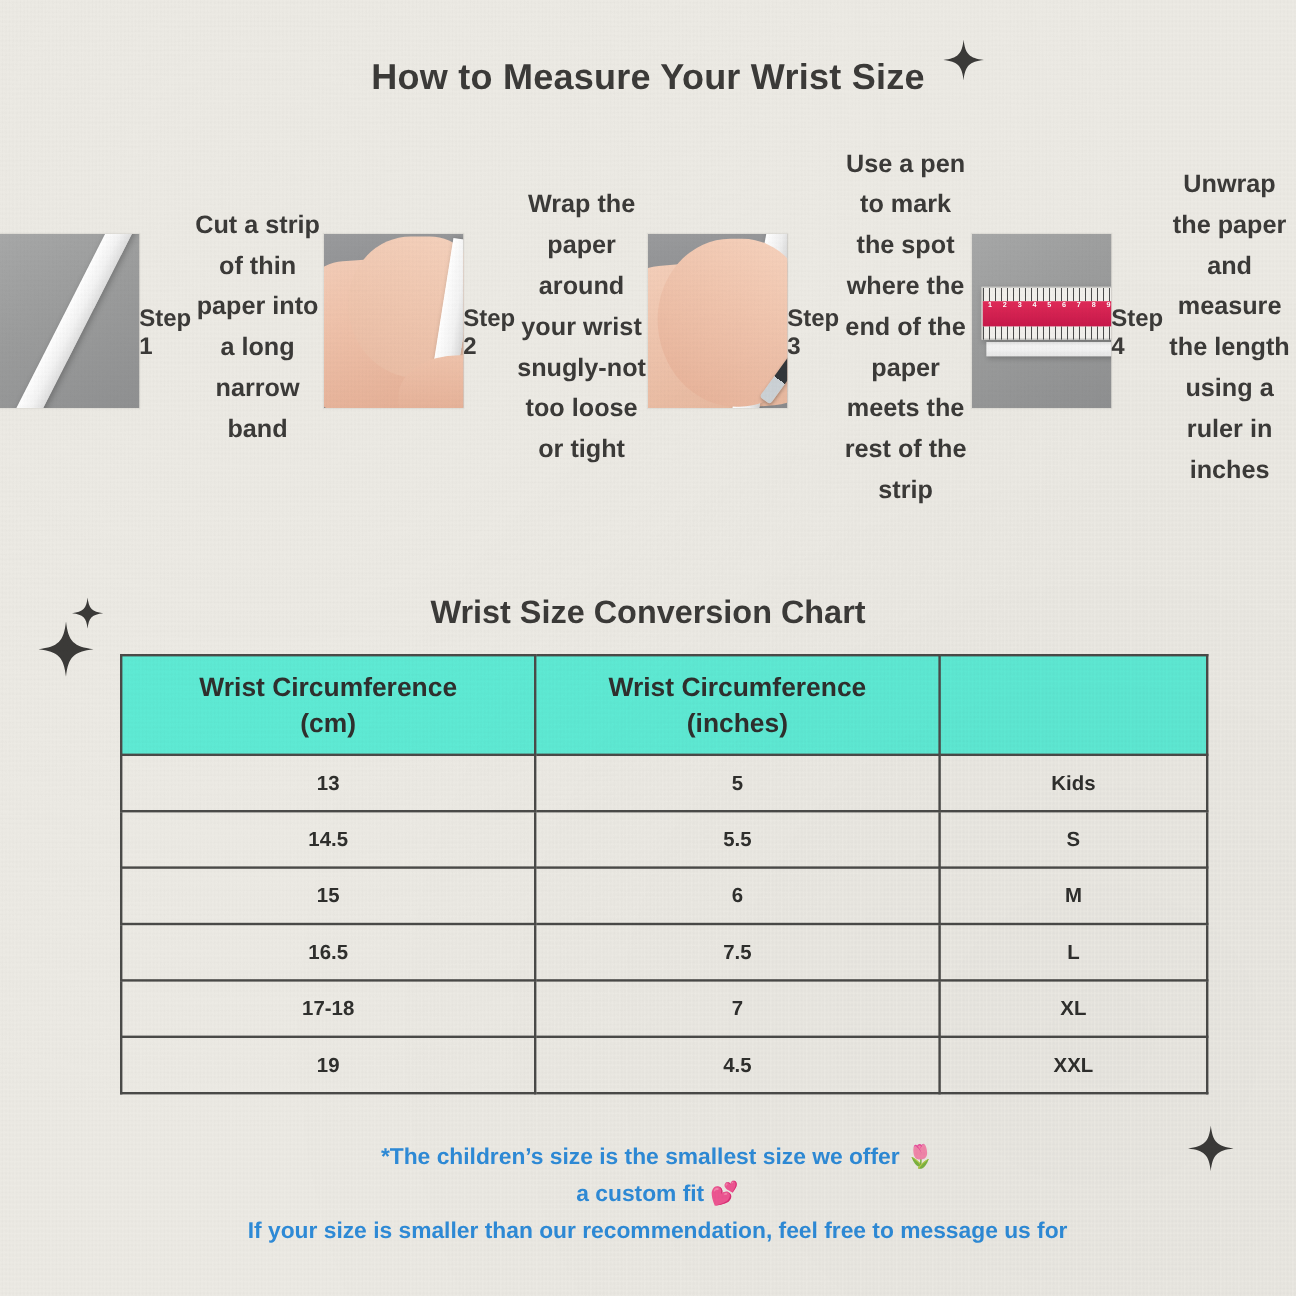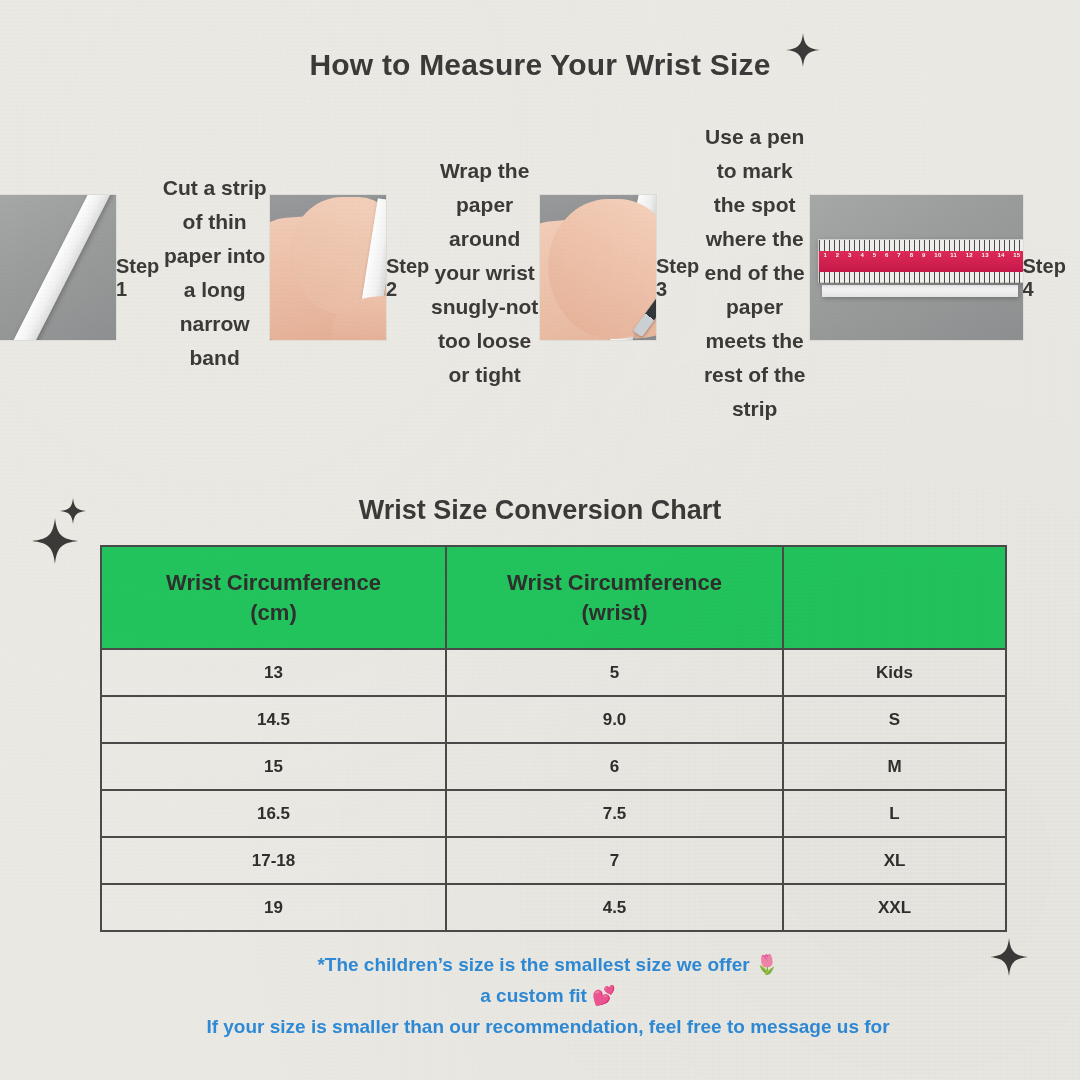--- a/index.html
+++ b/index.html
@@ -297,24 +297,24 @@
   }
 
   #size-table th,
   #size-table td {
     border: 2px solid #4a4a48;
     text-align: center;
     color: #2f2f2d;
   }
 
   #size-table th {
-    background: #22c55e;
+    background: #5eead4;
     font-size: 22px;
     font-weight: bold;
-    height: 103px;
+    height: 83px;
     line-height: 1.35;
     padding: 6px 10px;
   }
 
   #size-table td {
     background: transparent;
     font-size: 17px;
     font-weight: bold;
     height: 47px;
   }
@@ -424,54 +424,55 @@
             <span>11</span>
             <span>12</span>
             <span>13</span>
             <span>14</span>
             <span>15</span>
           </div>
         <div class="p4-ticks-bot"></div>
       </div>
     </div>
     <div class="step-label">Step 4</div>
+    <div class="step-desc">Unwrap the paper and measure the length using a ruler in inches</div>
   </div>
 
 </div>
 
 <div id="chart-title">Wrist Size Conversion Chart</div>
 
 <table id="size-table">
   <colgroup>
     <col class="c-cm">
       <col class="c-in">
       <col class="c-size">
   </colgroup>
   <thead>
     <tr>
       <th>
         <span>Wrist Circumference</span><br>
         <span>(cm)</span>
       </th>
       <th>
         <span>Wrist Circumference</span><br>
-        <span>(wrist)</span>
+        <span>(inches)</span>
       </th>
       <th></th>
     </tr>
   </thead>
   <tbody id="size-table-body">
       <tr>
         <td>13</td>
         <td>5</td>
         <td>Kids</td>
       </tr>
       <tr>
         <td>14.5</td>
-        <td>9.0</td>
+        <td>5.5</td>
         <td>S</td>
       </tr>
       <tr>
         <td>15</td>
         <td>6</td>
         <td>M</td>
       </tr>
       <tr>
         <td>16.5</td>
         <td>7.5</td>

